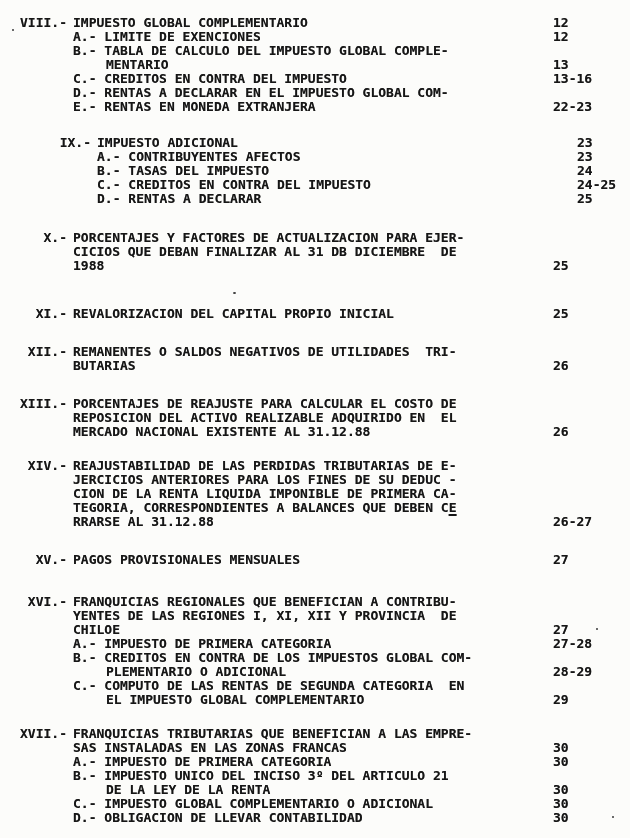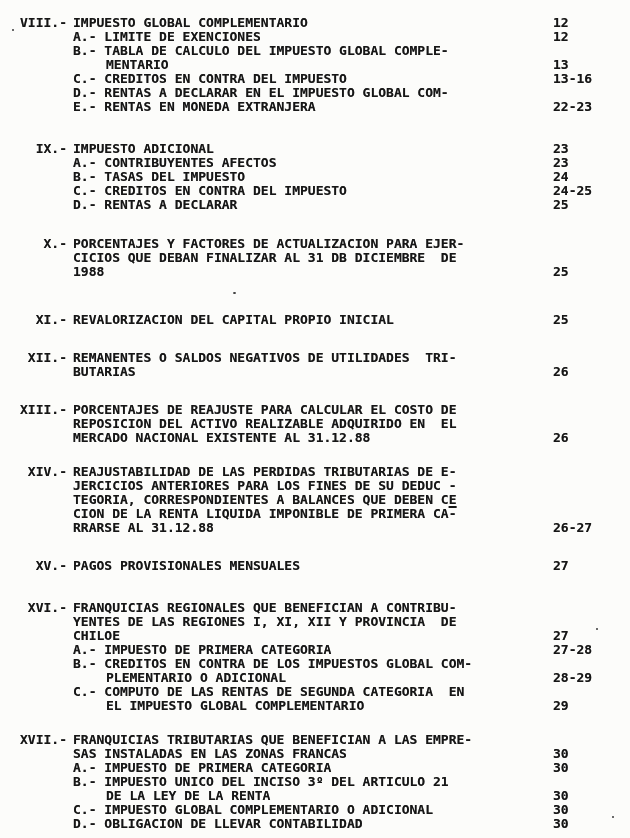--- a/index.html
+++ b/index.html
@@ -20,21 +20,21 @@
   .page {
     position: relative;
     width: 630px;
     height: 838px;
     padding-top: 8px;
     box-sizing: border-box;
     text-shadow: 0 0 0.5px rgba(20,20,20,0.55);
   }
   .section { margin-top: 24px; }
   .section:nth-child(1)  { margin-top: 8px; }
-  .section:nth-child(2)  { margin-top: 28px; }
+  .section:nth-child(2)  { margin-top: 22px; padding-left: 24px; }
   .section:nth-child(3)  { margin-top: 25px; }
   .section:nth-child(4)  { margin-top: 34px; }
   .section:nth-child(5)  { margin-top: 24px; }
   .section:nth-child(6)  { margin-top: 24px; }
   .section:nth-child(7)  { margin-top: 20px; }
   .section:nth-child(8)  { margin-top: 24px; }
   .section:nth-child(9)  { margin-top: 28px; }
   .section:nth-child(10) { margin-top: 20px; }
   .row {
     position: relative;
@@ -205,26 +205,26 @@
     <span class="txt"><span class="main">REAJUSTABILIDAD DE LAS PERDIDAS TRIBUTARIAS DE E-</span><span class="u"></span></span>
     <span class="pg"></span>
   </div>
         <div class="row">
     <span class="num"></span>
     <span class="txt"><span class="main">JERCICIOS ANTERIORES PARA LOS FINES DE SU DEDUC -</span><span class="u"></span></span>
     <span class="pg"></span>
   </div>
         <div class="row">
     <span class="num"></span>
+    <span class="txt"><span class="main">CION DE LA RENTA LIQUIDA IMPONIBLE DE PRIMERA CA-</span><span class="u"></span></span>
+    <span class="pg"></span>
+  </div>
+        <div class="row">
+    <span class="num"></span>
     <span class="txt"><span class="main">TEGORIA, CORRESPONDIENTES A BALANCES QUE DEBEN C</span><span class="u">E</span></span>
-    <span class="pg"></span>
-  </div>
-        <div class="row">
-    <span class="num"></span>
-    <span class="txt"><span class="main">CION DE LA RENTA LIQUIDA IMPONIBLE DE PRIMERA CA-</span><span class="u"></span></span>
     <span class="pg"></span>
   </div>
         <div class="row">
     <span class="num"></span>
     <span class="txt"><span class="main">RRARSE AL 31.12.88</span><span class="u"></span></span>
     <span class="pg">26-27</span>
   </div>
       </div>
       <div class="section">
         <div class="row">

